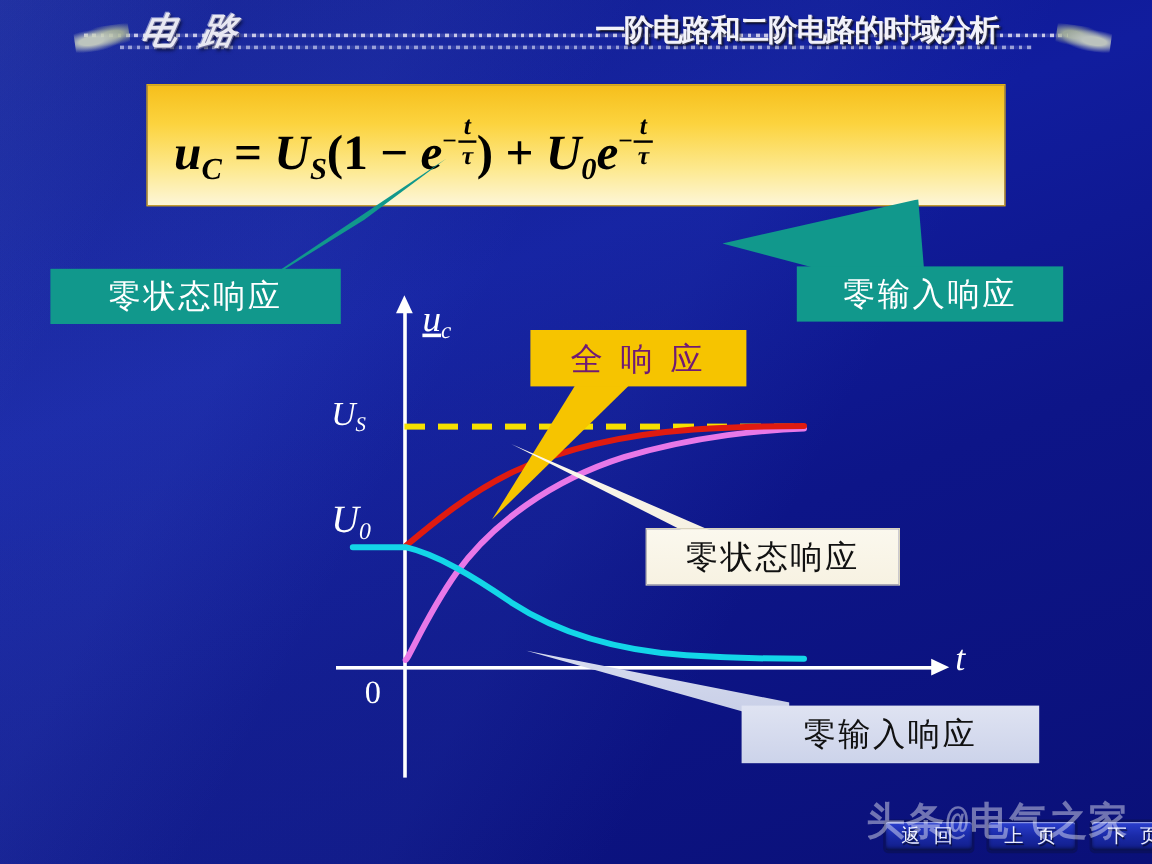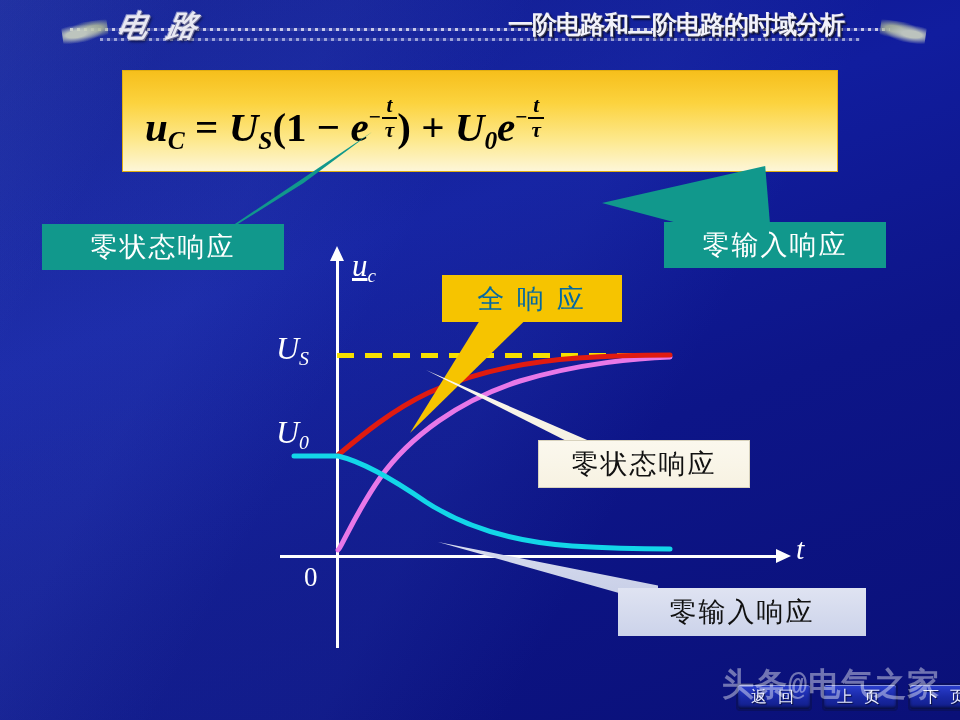--- a/index.html
+++ b/index.html
@@ -43,21 +43,21 @@
     position: absolute; left: 118px; top: 6px;
     font-family: "Liberation Serif", serif;
     font-size: 30px; font-weight: bold; font-style: italic;
     letter-spacing: 6px;
     color: #e8e8f2;
     text-shadow: 1px 1px 0 #6a6a98, 2px 2px 3px rgba(0,0,0,.6),
                  -1px -1px 0 rgba(255,255,255,.5);
     transform: skewX(-10deg);
   }
   #slide-title {
-    position: absolute; right: 116px; top: 8px;
+    position: absolute; right: 128px; top: 8px;
     font-family: "DejaVu Sans", "Liberation Sans", sans-serif;
     font-size: 25px; font-weight: bold;
     color: #f2f2fa;
     letter-spacing: -1px;
     text-shadow: 2px 2px 2px rgba(0,0,0,.75), 1px 1px 0 #8e8ec0;
     white-space: nowrap;
   }
 
   
   #formula-box {
@@ -100,22 +100,22 @@
   .cream .body {
     background: linear-gradient(180deg,#fbf8ee 0%, #f7f2e2 100%);
     color: #111; font-size: 27px; letter-spacing: 2px;
     border: 1px solid #d8d2bd;
   }
   .bluewash .body {
     background: linear-gradient(180deg,#dfe3f2 0%, #ccd3ea 100%);
     color: #111; font-size: 27px; letter-spacing: 2px;
   }
   .yellowbox .body {
-    background: #f6c400; color: #0369a1;
-    font-size: 27px; letter-spacing: 3px; font-family: Liberation Serif, serif;
+    background: #f6c400; color: #701a75;
+    font-size: 27px; letter-spacing: 3px;
   }
   .tail { position: absolute; z-index: 1; }
 
   
   #co-zero-state-top { left: 42px; top: 224px; }
   #co-zero-state-top .body { width: 242px; height: 46px; }
   #co-zero-state-top .tail {
     left: 150px; top: -92px; width: 180px; height: 116px;
     background: #11988c;
     clip-path: polygon(4% 100%, 100% 0%, 62% 44%);
@@ -174,21 +174,21 @@
     border-left: 15px solid #ffffff;
   }
   .axis-label {
     position: absolute; color: #ffffff;
     font-family: "Liberation Serif", "DejaVu Serif", serif;
     font-style: italic;
   }
   #lbl-uc { left: 92px; top: -2px; font-size: 31px; text-decoration: underline; }
   #lbl-uc .sb { font-size: .62em; font-style: italic; vertical-align: -.3em; }
   #lbl-t  { left: 536px; top: 282px; font-size: 30px; }
-  #lbl-Us { left: 16px; top: 80px; font-size: 32px; }
+  #lbl-Us { left: 16px; top: 80px; font-size: 28px; }
   #lbl-U0 { left: 16px; top: 164px; font-size: 32px; }
   #lbl-zero { left: 44px; top: 312px; font-size: 27px; font-style: normal; }
   #us-dash {
     position: absolute; left: 77px; top: 103px; width: 332px; height: 5px;
     background: repeating-linear-gradient(90deg,
       #f6e000 0px, #f6e000 17px, rgba(0,0,0,0) 17px, rgba(0,0,0,0) 28px);
   }
   #curves { position: absolute; left: 0; top: 0; width: 560px; height: 400px; }
 
   

